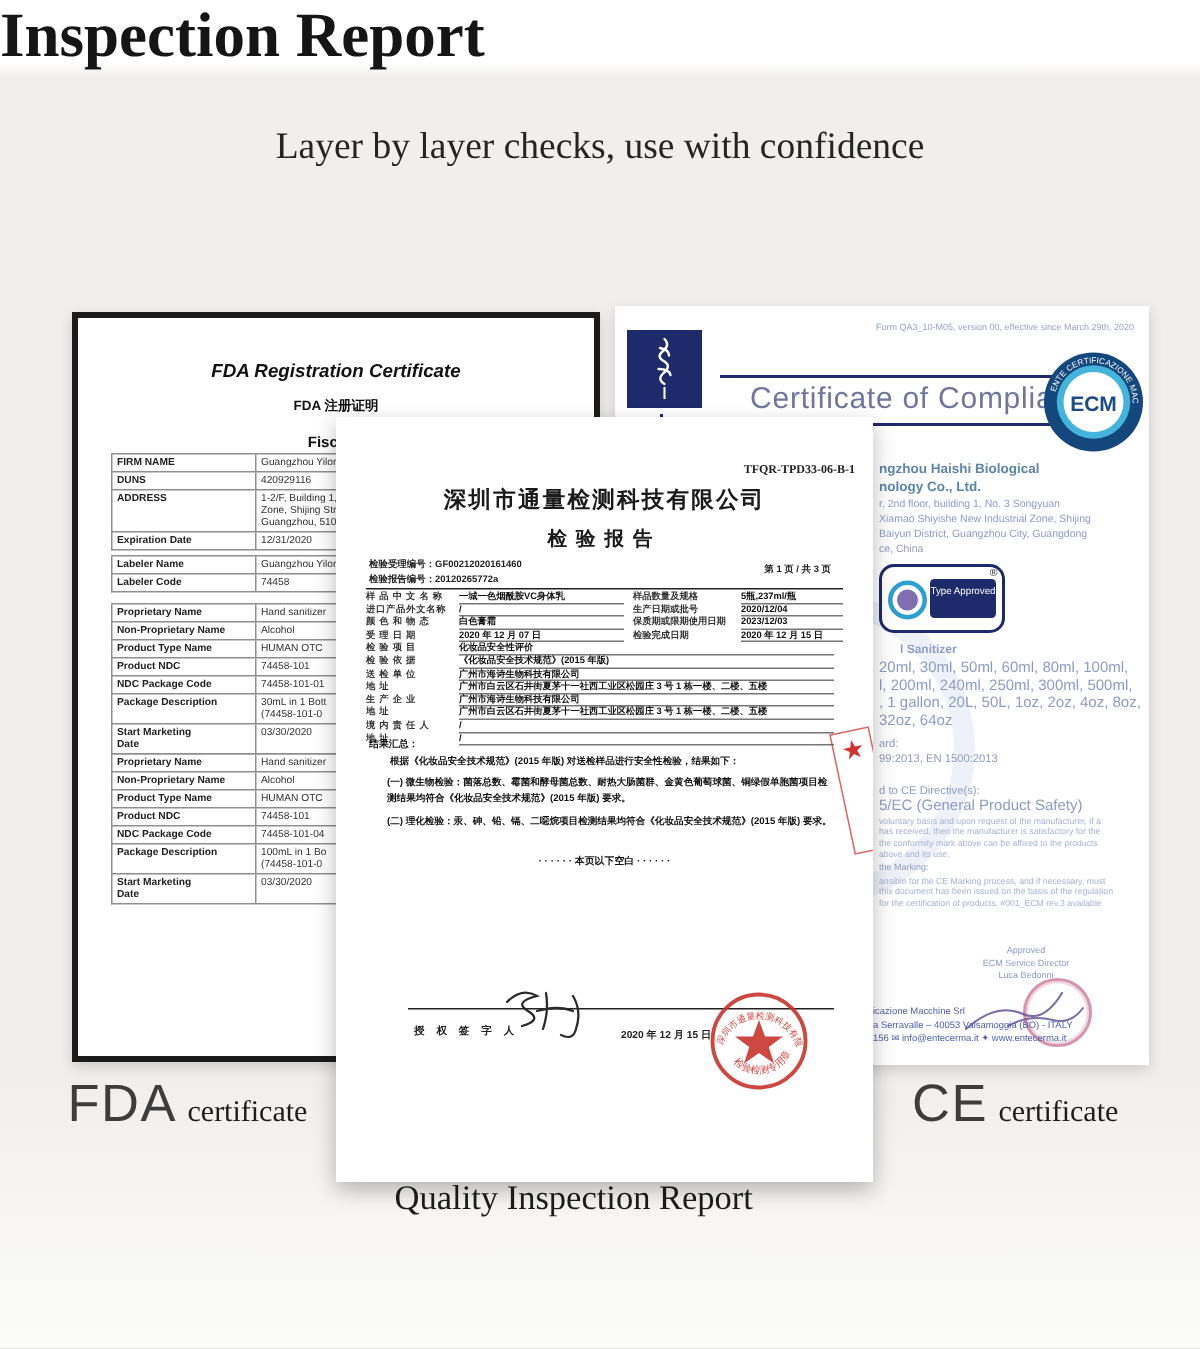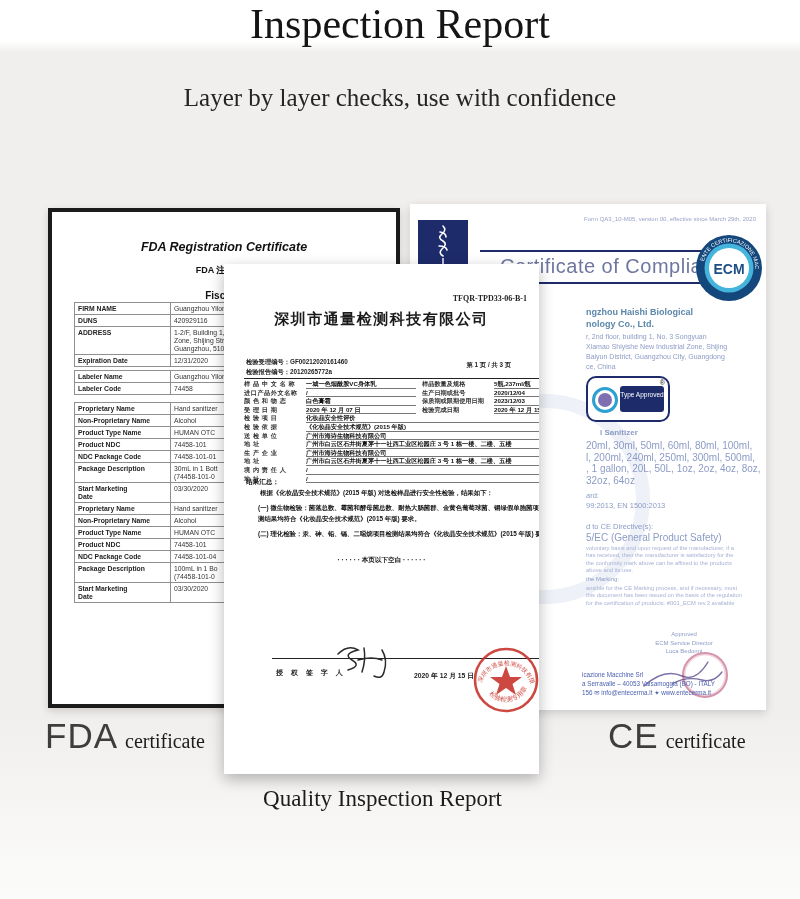--- a/index.html
+++ b/index.html
@@ -1,22 +1,22 @@
 <!DOCTYPE html>
 <html><head>
 <meta charset="utf-8">
 <style>
   * { margin:0; padding:0; box-sizing:border-box; }
   body { background:#ddd; font-family:"Liberation Sans", sans-serif; }
   .stage { position:relative; width:800px; height:899px; margin:0 auto; overflow:hidden;
     background:linear-gradient(180deg,#ffffff 0%,#ffffff 4.6%,#f1efed 5.8%,#f1efee 80%,#fafaf8 97%,#fbfbfa 100%); }
   .serif { font-family:"Liberation Serif","DejaVu Serif",serif; }
 
-  .main-title { position:absolute; top:0; left:0; right:0; text-align:center;
-    font-family:"Liberation Serif","DejaVu Serif",serif; font-size:42px; color:#151515; }
+  .main-title { position:absolute; top:0; left:0; right:0; text-align:left;
+    font-family:"Liberation Serif","DejaVu Serif",serif; font-size:42px; color:#151515;font-weight:bold; }
   .sub-title { position:absolute; top:84px; left:0; right:0; text-align:center;
     font-family:"Liberation Serif","DejaVu Serif",serif; font-size:25px; color:#242424; }
 
   
   .fda-doc { position:absolute; left:48px; top:208px; width:352px; height:500px;
     background:#fff; border:4px solid #1b1b1b; box-shadow:0 3px 8px rgba(0,0,0,.15); z-index:1; }
   .fda-title { position:absolute; top:28px; left:0; right:0; text-align:center; font-weight:bold; font-size:12.5px; color:#111;font-style:italic; }
   .fda-cn { position:absolute; top:52px; left:0; right:0; text-align:center; font-weight:bold; font-size:9px; color:#111; }
   .fda-fiscal { position:absolute; top:78px; left:0; right:0; text-align:center; font-weight:bold; font-size:10px; color:#111; }
   .fda-table { position:absolute; left:22px; width:310px; border-top:1px solid #8f8f8f; }
@@ -57,21 +57,21 @@
   .ce-approved { position:absolute; left:214px; top:426px; width:120px; text-align:center;
     font-size:6px; color:#8d9cc6; line-height:8.5px; }
   .ce-stamp { position:absolute; left:272px; top:448px; width:46px; height:46px; border-radius:50%;
     border:2px solid rgba(176,60,110,.55); box-shadow:inset 0 0 0 1.5px rgba(200,90,120,.25); }
   .ce-sig { position:absolute; left:224px; top:440px; width:110px; height:55px; }
   .ce-footer { position:absolute; left:172px; top:466px; font-size:6.3px; color:#4a5fae; line-height:9px; }
   .ce-watermark { position:absolute; left:30px; top:190px; width:210px; height:210px; border-radius:50%;
     border:14px solid #eef1f7; }
 
   
-  .cn-doc { position:absolute; left:224px; top:264px; width:315px; height:510px;
+  .cn-doc { position:absolute; left:224px; top:278px; width:358px; height:510px;
     background:#fff; box-shadow:0 5px 14px rgba(0,0,0,.28); z-index:2; overflow:hidden; }
   .cn-ref { position:absolute; top:30px; right:12px; font-size:8px; font-weight:bold;
     font-family:"Liberation Serif",serif; color:#222; }
   .cn-company { position:absolute; top:46px; left:0; right:0; text-align:center; font-size:15px; font-weight:bold;
     color:#1a1a1a; letter-spacing:1.5px; }
   .cn-title { position:absolute; top:72px; left:0; right:0; text-align:center; font-size:13px; font-weight:bold;
     color:#1a1a1a; letter-spacing:6px; }
   .cn-no1 { position:absolute; top:94px; left:22px; font-size:6.3px; font-weight:bold; color:#222; }
   .cn-no2 { position:absolute; top:104px; left:22px; font-size:6.3px; font-weight:bold; color:#222; }
   .cn-page { position:absolute; top:97px; right:28px; font-size:6.3px; font-weight:bold; color:#222; }
@@ -297,20 +297,21 @@
     <div class="ce-footer">
       <div>icazione Macchine Srl</div>
       <div>a Serravalle – 40053 Valsamoggia (BO) - ITALY</div>
       <div>156  ✉ info@entecerma.it  ✦ www.entecerma.it</div>
     </div>
   </div>
 
   <div class="cn-doc">
     <div class="cn-ref">TFQR-TPD33-06-B-1</div>
     <div class="cn-company">深圳市通量检测科技有限公司</div>
+    <div class="cn-title">检验报告</div>
     <div class="cn-no1">检验受理编号：GF00212020161460</div>
     <div class="cn-no2">检验报告编号：20120265772a</div>
     <div class="cn-page">第 1 页 / 共 3 页</div>
     <div class="cn-table" id="cn-table">
         <div class="cn-row">
           <div class="l">样 品 中 文 名 称</div>
           <div class="v narrow">一城一色烟酰胺VC身体乳</div>
           <div class="l2">样品数量及规格</div>
           <div class="v2">5瓶,237ml/瓶</div>
         </div>

